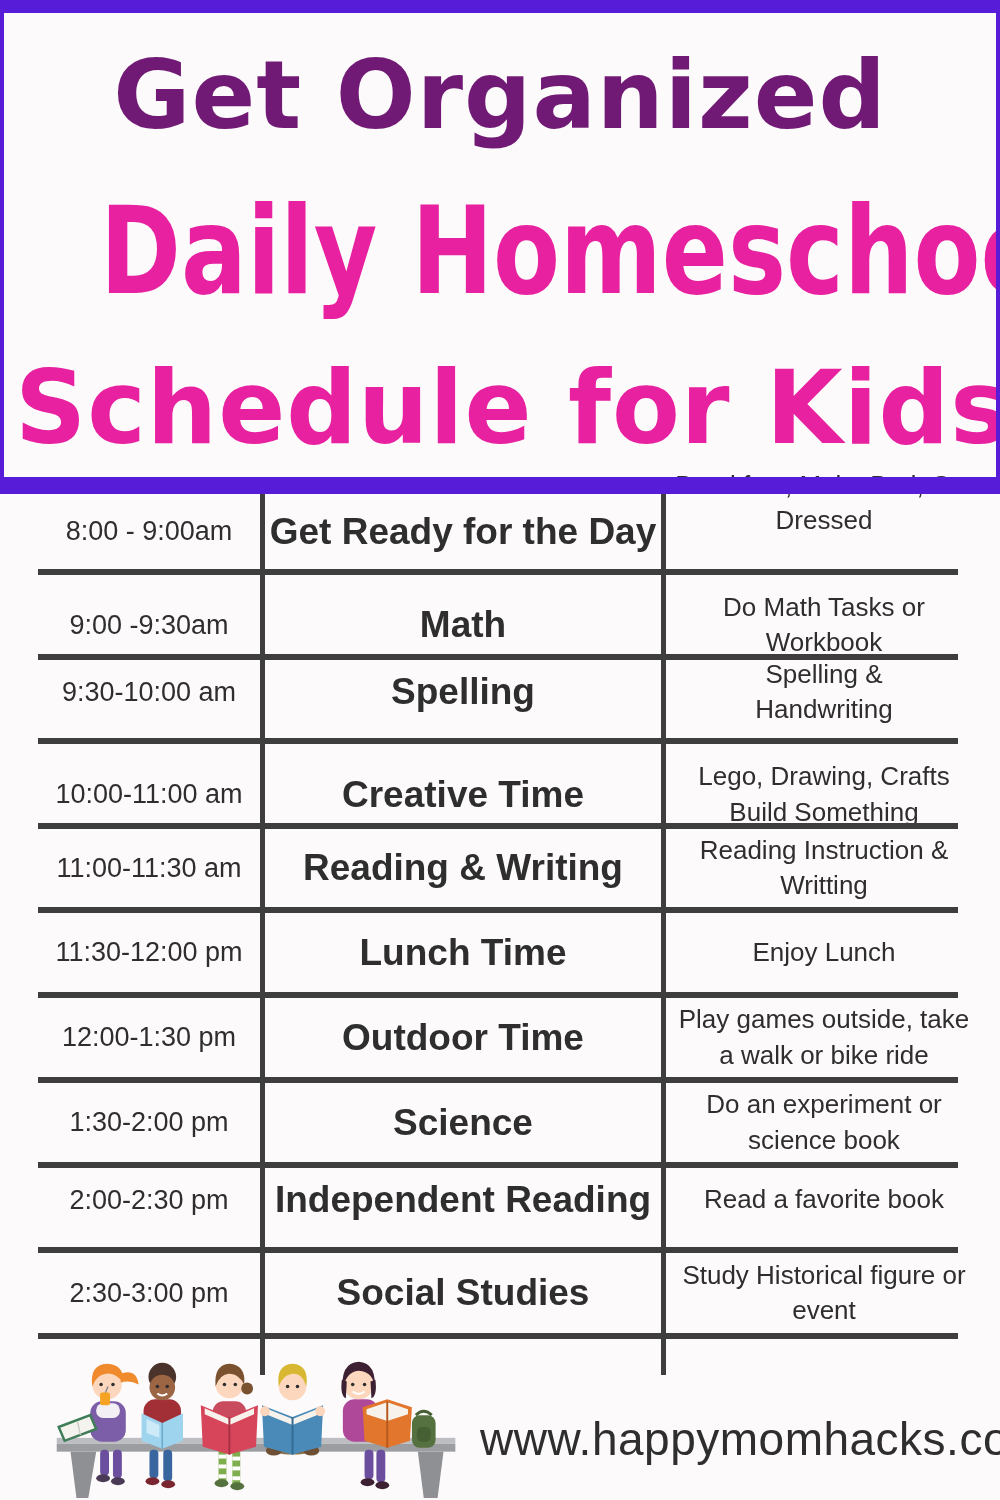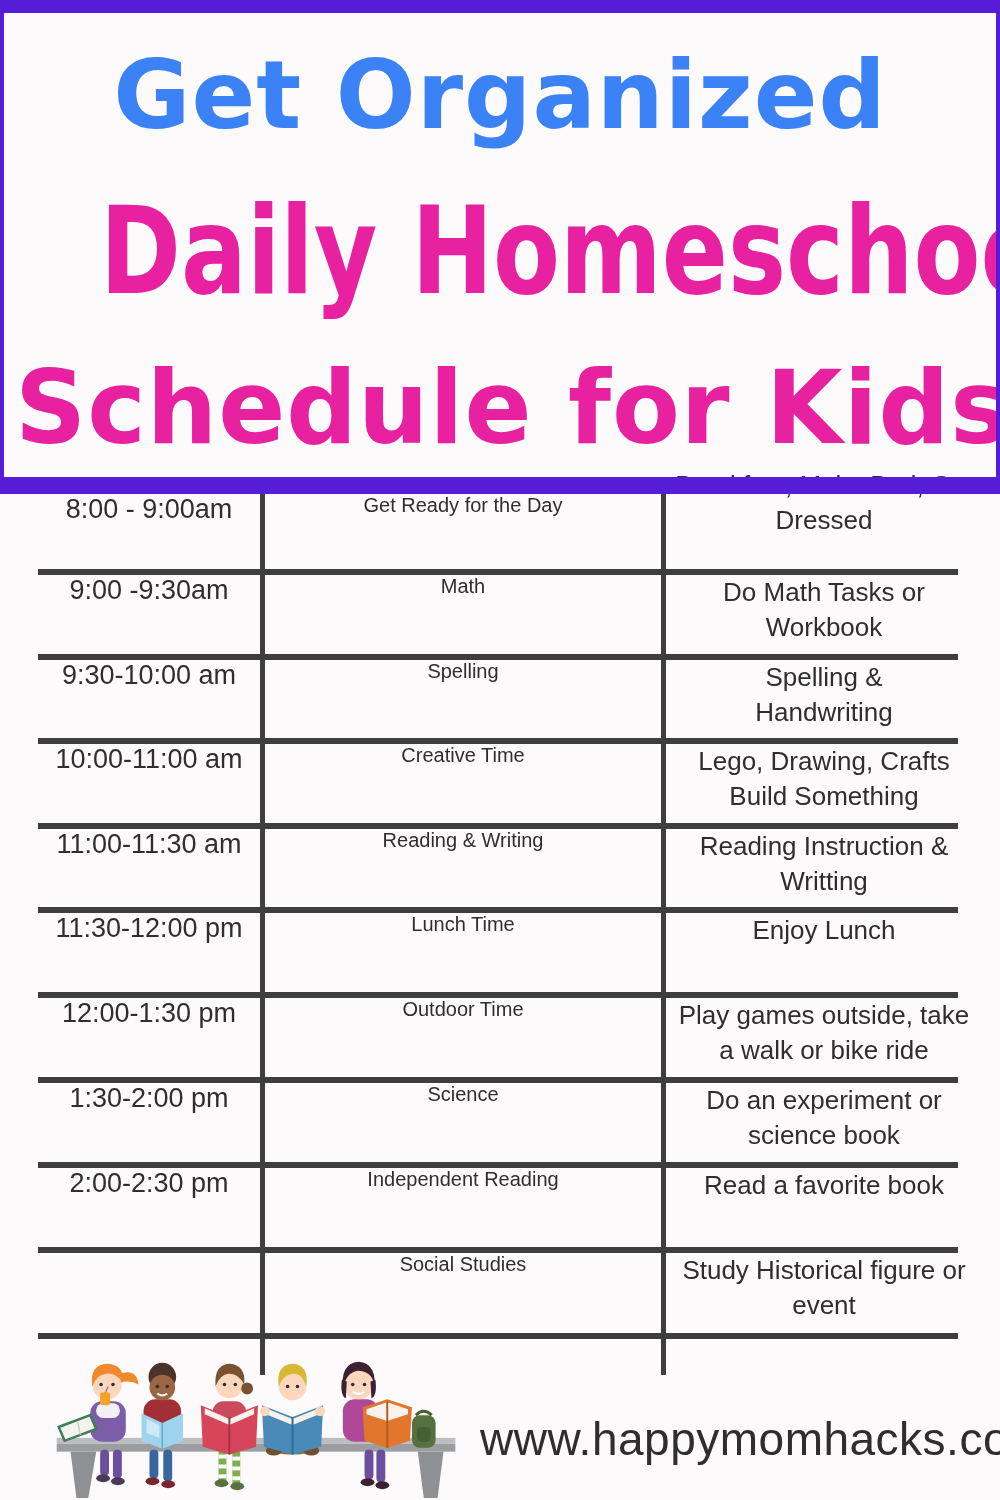--- a/index.html
+++ b/index.html
@@ -14,38 +14,38 @@
   .side-border.left  { left:0; }
   .side-border.right { right:0; }
   .divider-bar { position:absolute; top:477px; left:0; width:1000px; height:17px; background:#571cd8; z-index:10; }
 
   
   .title {
     position:absolute; left:0; width:1000px; text-align:center;
     font-family:"DejaVu Sans", sans-serif; font-weight:bold; white-space:nowrap;
     line-height:1.1;
   }
-  .title.green { top:44px;  font-size:94px;  color:#3b82f6; letter-spacing:1px; }
+  .title.green { top:44px;  font-size:94px;  color:#701a75; letter-spacing:1px; }
   .title.pink-big { top:184px; font-size:122px; color:#e7219f; transform:scaleX(0.80); transform-origin:center; }
   .title.pink-mid { top:352px; font-size:102px; color:#e7219f; letter-spacing:1px; transform:scaleX(0.97); transform-origin:center; }
 
   
   .hline { position:absolute; left:38px; width:920px; height:6px; background:#3e3e3e; z-index:2; }
   .vline { position:absolute; top:494px; width:5px; height:881px; background:#3e3e3e; z-index:2; }
   .vline.v1 { left:260px; }
   .vline.v2 { left:661px; }
 
   .row { position:absolute; left:0; width:1000px; z-index:1; }
   .cell {
     position:absolute; top:0; height:100%;
-    display:flex; align-items:flex-start; justify-content:center;
+    display:flex; align-items:center; justify-content:center;
     text-align:center; color:#2e2e2e;
   }
   .cell.time     { left:38px;  width:222px; font-size:27px; }
-  .cell.activity { left:265px; width:396px; font-size:20px; }
+  .cell.activity { left:265px; width:396px; font-size:37px;font-weight:bold; }
   .cell.details  { left:668px; width:312px; font-size:26px; line-height:1.35; }
   .cell.details.narrow { left:724px; width:200px; }
   .cell.details.overflow-up { align-items:flex-start; }
   .cell.details.overflow-up .txt { margin-top:-26px; }
 
   
   .kids-illustration { position:absolute; left:48px; top:1352px; z-index:3; }
   .site-url {
     position:absolute; left:480px; top:1412px; width:500px;
     text-align:center; font-size:46px; font-weight:200;
@@ -173,20 +173,23 @@
         <span class="txt">2:00-2:30 pm</span>
       </div>
     <div class="cell activity">
         <span class="txt">Independent Reading</span>
       </div>
     <div class="cell details">
         <span class="txt">Read a favorite book</span>
       </div>
   </div>
   <div class="row" style="top:1253px;height:80px">
+    <div class="cell time">
+        <span class="txt">2:30-3:00 pm</span>
+      </div>
     <div class="cell activity">
         <span class="txt">Social Studies</span>
       </div>
     <div class="cell details">
         <span class="txt">Study Historical figure or event</span>
       </div>
   </div>
 
   <svg class="kids-illustration" width="420" height="148" viewBox="0 0 420 150" xmlns="http://www.w3.org/2000/svg">
 

